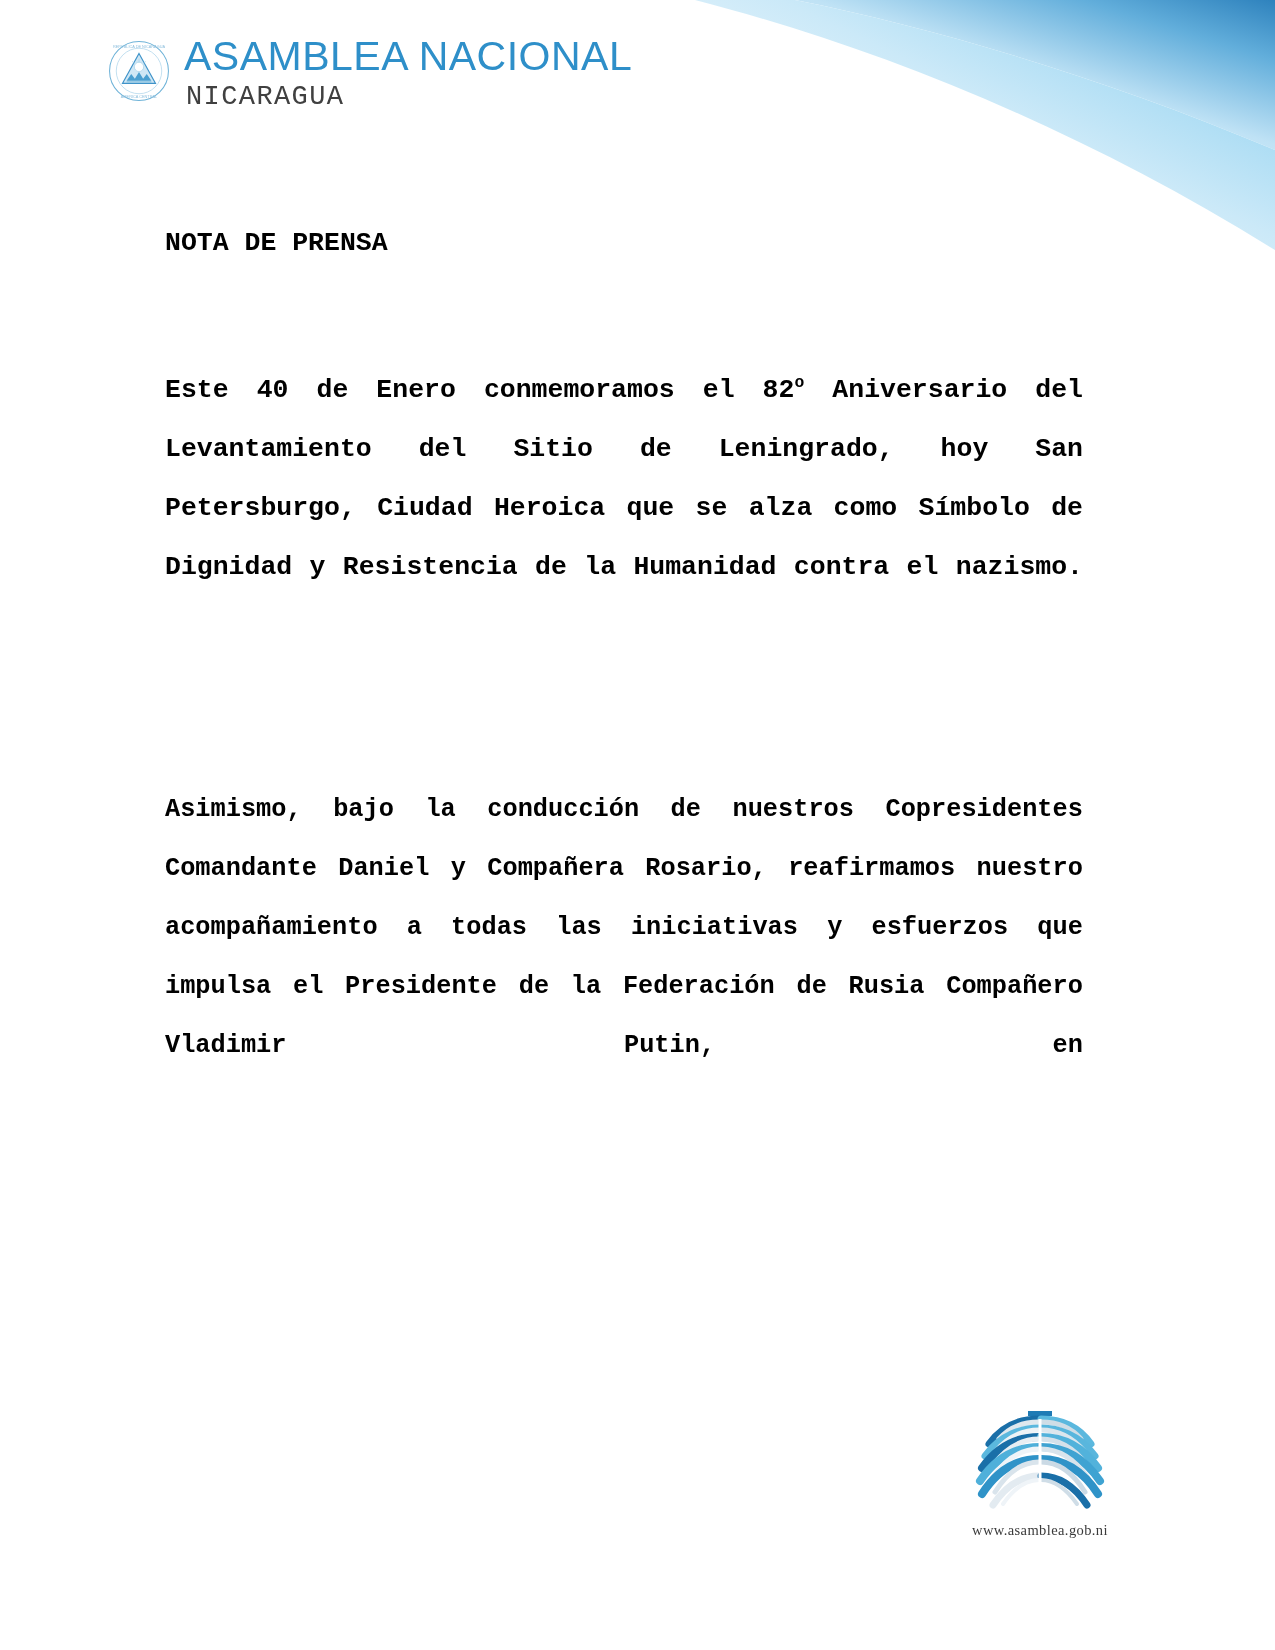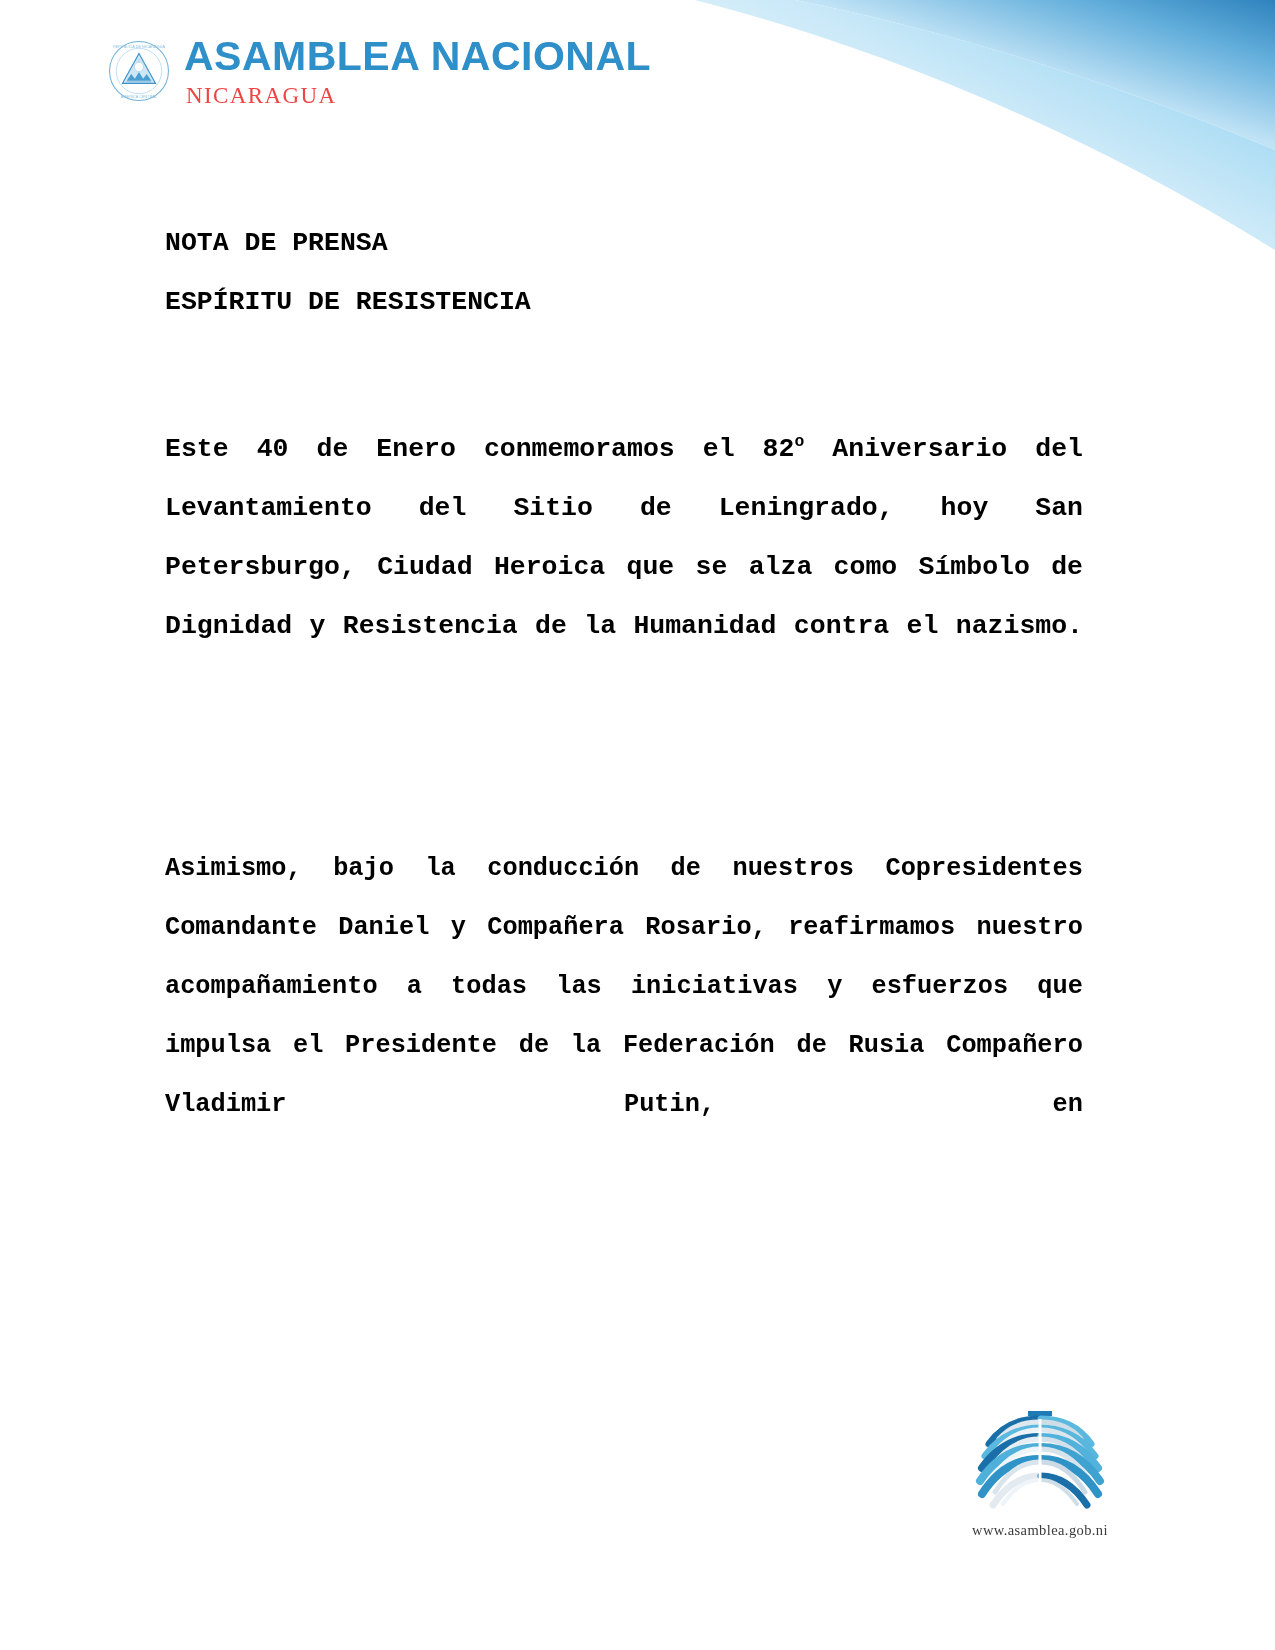--- a/index.html
+++ b/index.html
@@ -42,32 +42,32 @@
     flex: 0 0 auto;
     margin-top: 4px;
   }
   #wordmark {
     margin-left: 14px;
     line-height: 1;
   }
   #org-name {
     font-family: "Liberation Sans", sans-serif;
     font-size: 41px;
-    font-weight: 700;
+    font-weight: 400;
     letter-spacing: 0.5px;
     color: #2e8fc9;
     white-space: nowrap;
     display: block;
   }
   #org-country {
-    font-family: Liberation Serif, serif;
-    font-size: 23px;
+    font-family: Liberation Mono, monospace;
+    font-size: 27px;
     font-weight: 400;
     letter-spacing: 1.4px;
-    color: #ef4444;
+    color: #404040;
     display: block;
     margin-top: 7px;
     margin-left: 2px;
   }
 
   
   #doc {
     position: absolute;
     left: 165px;
     top: 214px;
@@ -198,21 +198,20 @@
     <div id="wordmark">
       <span id="org-name">ASAMBLEA NACIONAL</span>
       <span id="org-country">NICARAGUA</span>
     </div>
   </div>
 
   <div id="doc">
 
     <div class="blk heading-block">
       <span class="hline">NOTA DE PRENSA</span>
-      <span class="hline">ESPÍRITU DE RESISTENCIA</span>
     </div>
 
     <div class="gap-lg"></div>
 
     <p class="blk para"><span>Este 40 de Enero conmemoramos el 82</span><span class="sup">o</span><span> Aniversario del Levantamiento del Sitio de Leningrado, hoy San Petersburgo, Ciudad  Heroica que se alza como Símbolo de Dignidad y Resistencia de la Humanidad contra el nazismo.</span></p>
 
     <div class="gap-md"></div>
 
 
     <div class="gap-md"></div>

